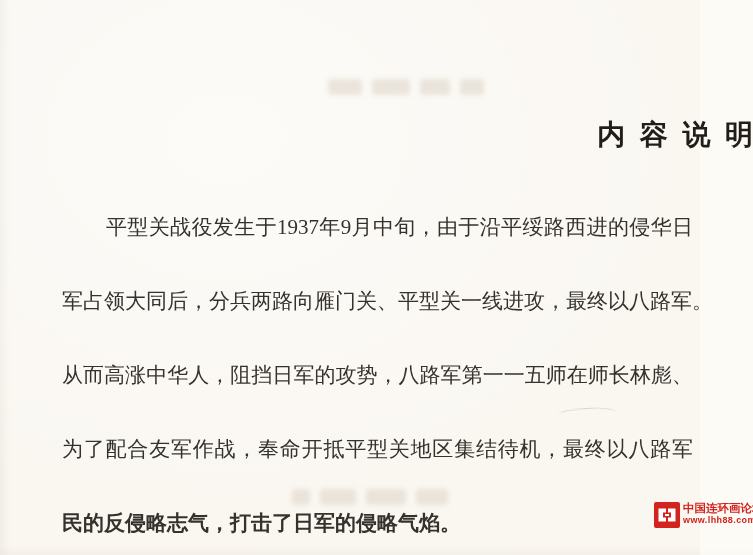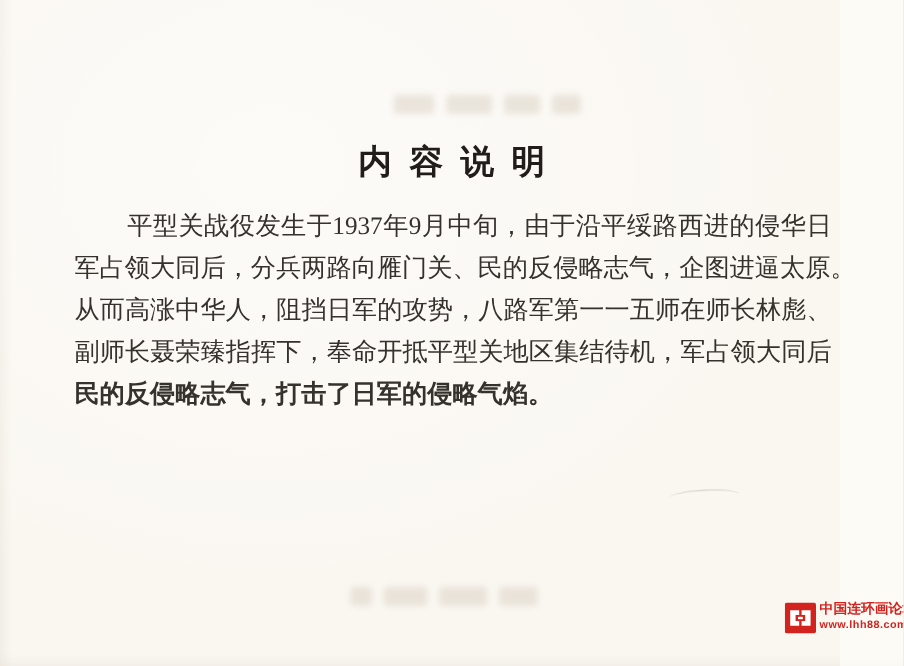--- a/index.html
+++ b/index.html
@@ -20,21 +20,21 @@
     left: 700px; top: 0;
     width: 53px; height: 555px;
     background: rgba(255,253,249,0.65);
   }
   
   .title-row {
     position: absolute;
     top: 116px; left: 0;
     width: 753px;
     display: flex;
-    justify-content: center;
+    justify-content: flex-end;
   }
   .title {
     margin: 0;
     font-family: "Liberation Sans", "DejaVu Sans", sans-serif;
     font-weight: 700;
     font-size: 28px;
     letter-spacing: 0.52em;
     margin-right: -0.52em;
     color: #201d1a;
   }
@@ -45,20 +45,21 @@
     width: 631px;
     font-size: 21px;
     line-height: 35px;
     color: #35312d;
   }
   .body-line {
     height: 35px;
     text-align: justify;
     text-align-last: justify;
     white-space: nowrap;
+    margin-top: 39px;
   }
   .body-line.first { text-indent: 44px; }
   .body-line.last  { text-align-last: left; white-space: normal; font-weight: bold; }
   
   .ghost {
     position: absolute;
     display: flex;
     gap: 10px;
     filter: blur(2.6px);
     opacity: 0.55;
@@ -119,23 +120,23 @@
     <div class="blob" style="width:30px"></div>
     <div class="blob" style="width:24px"></div>
   </div>
 
   <div class="title-row">
     <h1 class="title">内容说明</h1>
   </div>
 
   <div class="body-text">
     <div class="body-line first">平型关战役发生于1937年9月中旬，由于沿平绥路西进的侵华日</div>
-    <div class="body-line">军占领大同后，分兵两路向雁门关、民的反侵略志气，企图进逼太原。</div>
+    <div class="body-line">军占领大同后，分兵两路向雁门关、平型关一线进攻，最终以八路军。</div>
     <div class="body-line">从而高涨中华人，阻挡日军的攻势，八路军第一一五师在师长林彪、</div>
-    <div class="body-line">副师长聂荣臻指挥下，奉命开抵平型关地区集结待机，军占领大同后</div>
+    <div class="body-line">为了配合友军作战，奉命开抵平型关地区集结待机，最终以八路军</div>
     <div class="body-line last">民的反侵略志气，打击了日军的侵略气焰。</div>
   </div>
 
   <div class="scratch"></div>
 
   <div class="ghost ghost-bottom">
     <div class="blob" style="width:18px"></div>
     <div class="blob" style="width:36px"></div>
     <div class="blob" style="width:40px"></div>
     <div class="blob" style="width:32px"></div>

